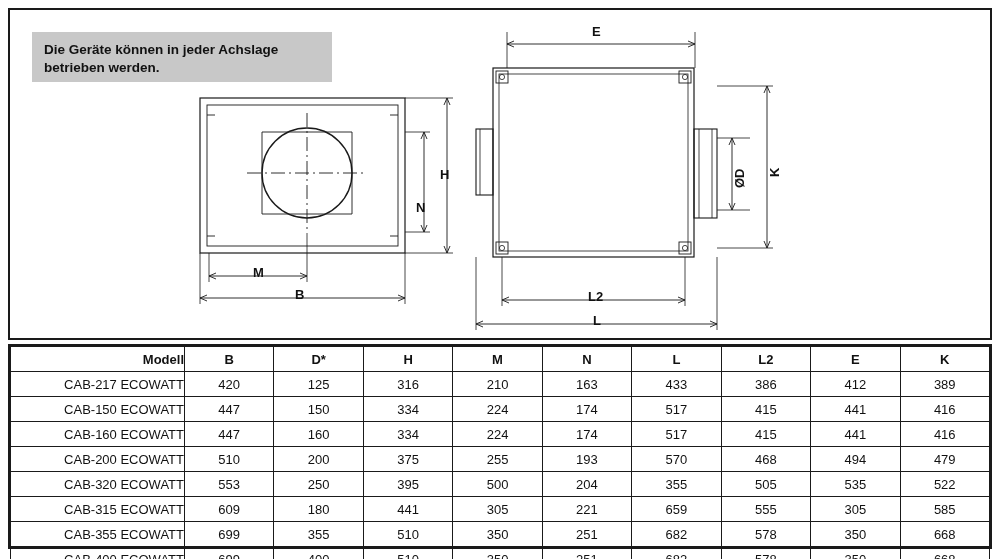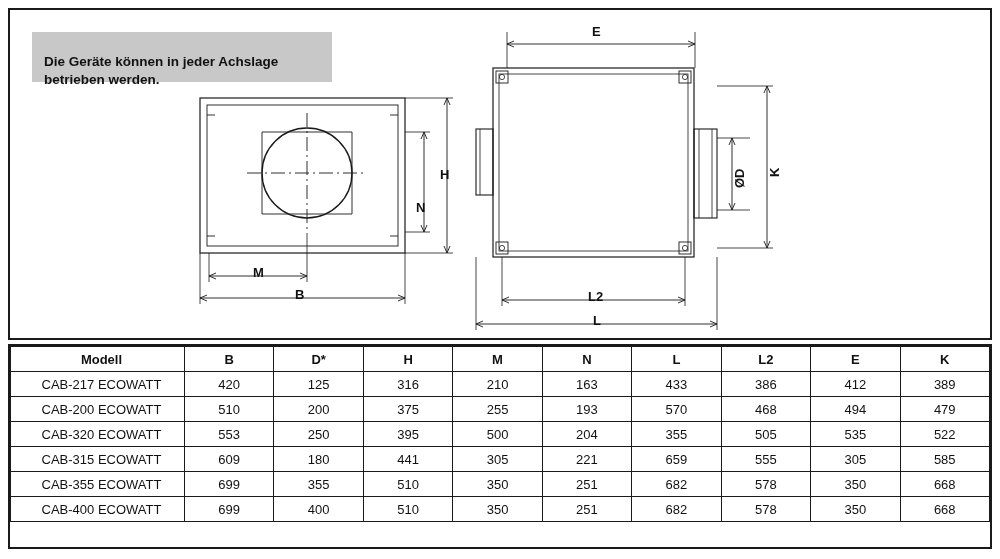--- a/index.html
+++ b/index.html
@@ -39,21 +39,21 @@
 
   
   #note-box {
     position: absolute;
     left: 22px;
     top: 22px;
     width: 300px;
     height: 50px;
     background: #c8c8c8;
     box-sizing: border-box;
-    padding: 21px 10px 0 12px;
+    padding: 9px 10px 0 12px;
     color: #111111;
     font-size: 13.5px;
     line-height: 1.35;
     font-weight: bold;
   }
   .lbl {
     position: absolute;
     font-size: 13px;
     font-weight: bold;
     color: #111111;
@@ -87,21 +87,21 @@
     color: #111111;
   }
   table.spec th, table.spec td {
     border: 1px solid #1a1a1a;
     height: 24px;
     text-align: center;
     font-weight: bold;
     padding: 0;
   }
   table.spec th.model, table.spec td.model {
-    text-align: center;
+    text-align: right;
     padding-left: 8px;
     width: 165px;
   }
   table.spec th { font-weight: bold; }
   table.spec td { font-weight: normal; }
   table.spec td.model { font-weight: normal; }
 </style>
 </head>
 <body>
 
@@ -247,20 +247,44 @@
           <td>125</td>
           <td>316</td>
           <td>210</td>
           <td>163</td>
           <td>433</td>
           <td>386</td>
           <td>412</td>
           <td>389</td>
         </tr>
         <tr>
+          <td class="model">CAB-150 ECOWATT</td>
+          <td>447</td>
+          <td>150</td>
+          <td>334</td>
+          <td>224</td>
+          <td>174</td>
+          <td>517</td>
+          <td>415</td>
+          <td>441</td>
+          <td>416</td>
+        </tr>
+        <tr>
+          <td class="model">CAB-160 ECOWATT</td>
+          <td>447</td>
+          <td>160</td>
+          <td>334</td>
+          <td>224</td>
+          <td>174</td>
+          <td>517</td>
+          <td>415</td>
+          <td>441</td>
+          <td>416</td>
+        </tr>
+        <tr>
           <td class="model">CAB-200 ECOWATT</td>
           <td>510</td>
           <td>200</td>
           <td>375</td>
           <td>255</td>
           <td>193</td>
           <td>570</td>
           <td>468</td>
           <td>494</td>
           <td>479</td>

